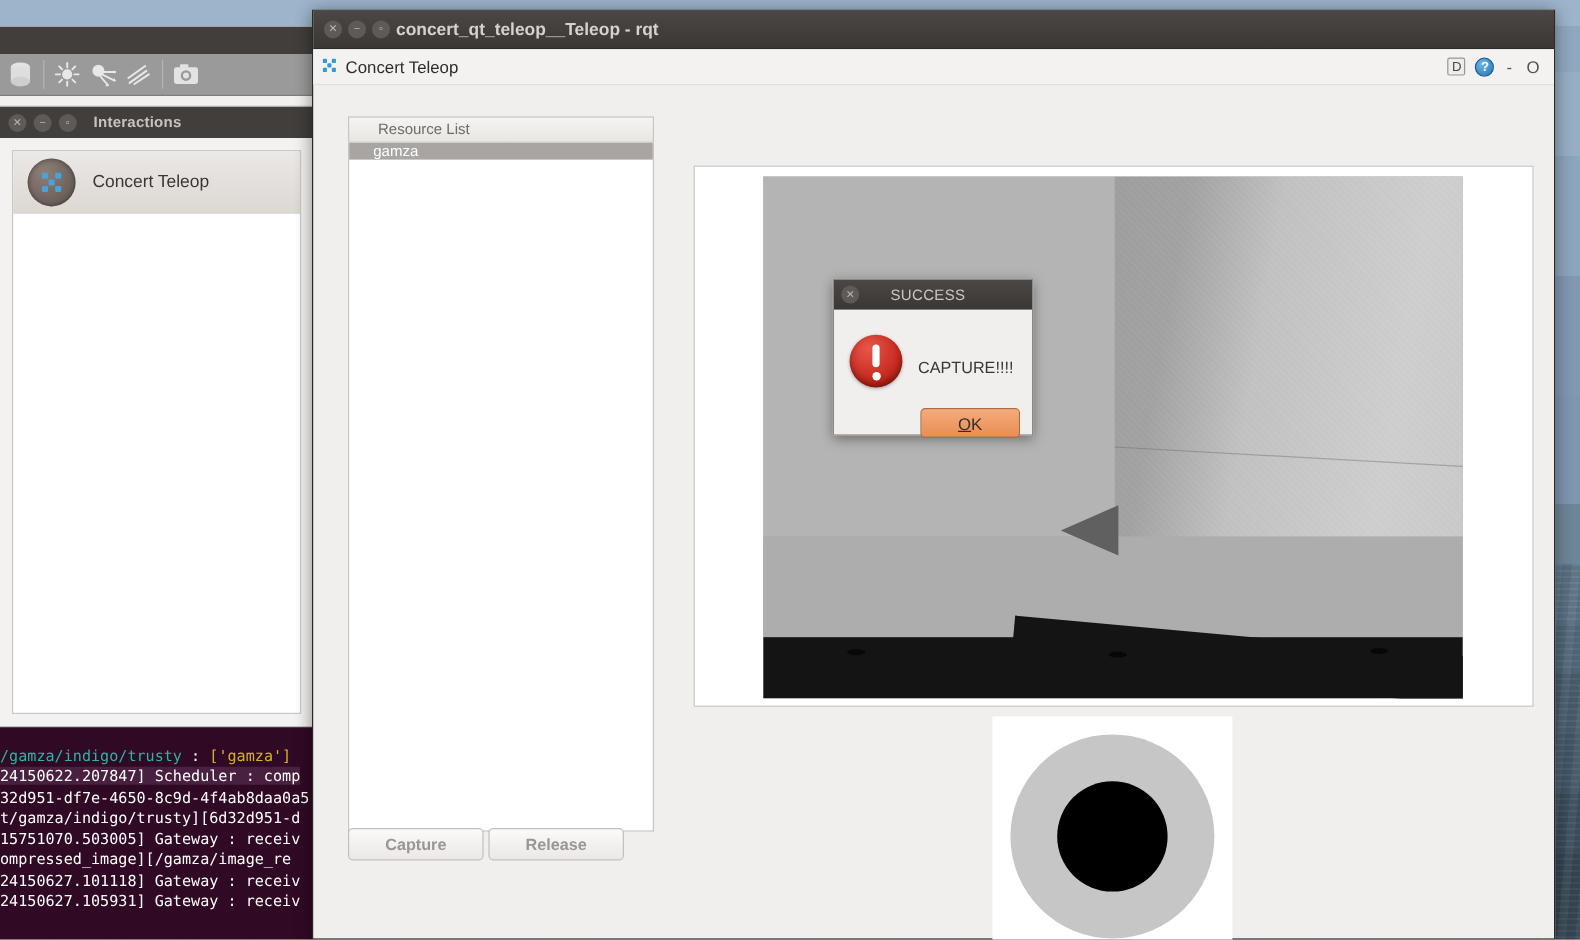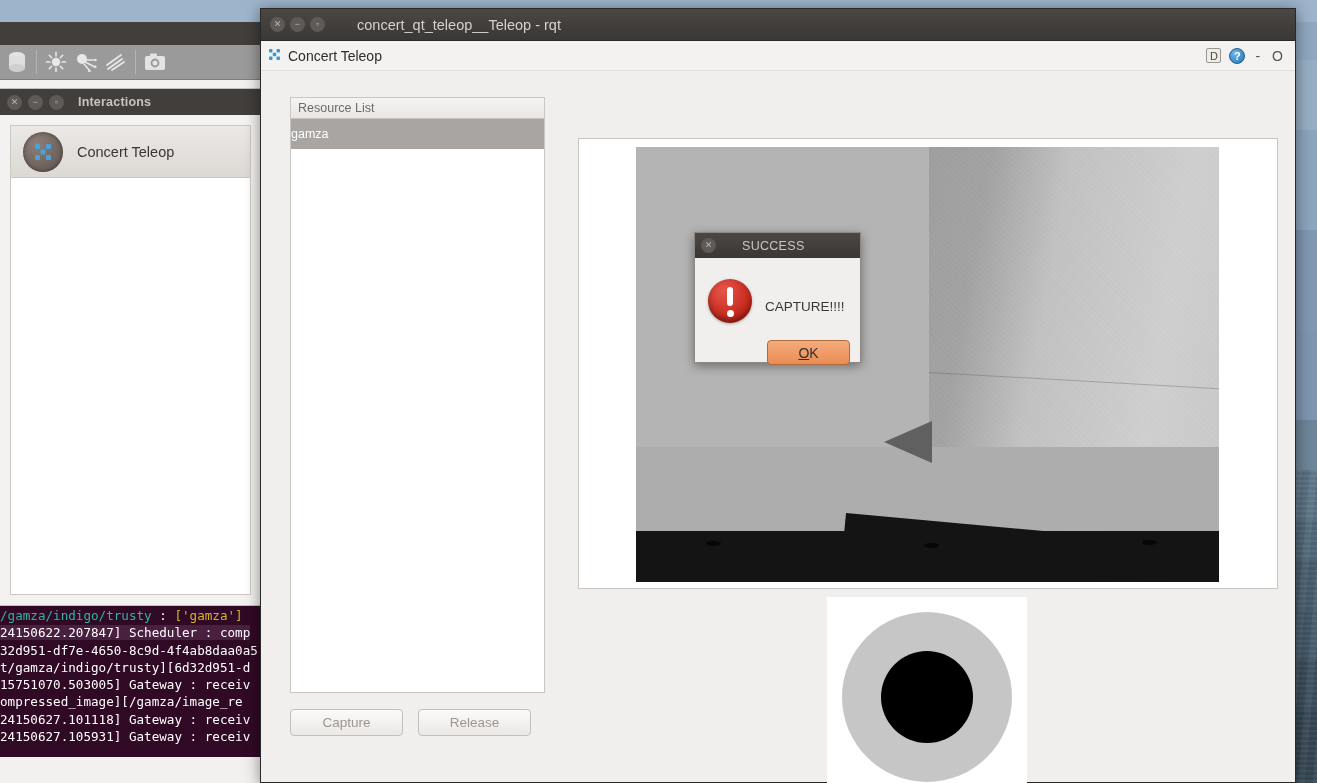--- a/index.html
+++ b/index.html
@@ -89,25 +89,25 @@
   .ros-icon{
     width:40px;height:40px;border-radius:50%;
     background:radial-gradient(circle at 35% 30%, #8d7f78, #6b5f59 70%, #564c47);
     display:flex;align-items:center;justify-content:center;
     box-shadow:inset 0 0 4px rgba(0,0,0,.45);
   }
   .interaction-label{ font-size:14.5px;color:#3a3632; }
 
   
   #terminal{
-    position:absolute;left:0;top:606px;width:262px;height:151px;
+    position:absolute;left:0;top:606px;width:262px;height:177px;
     background:#300a24; overflow:hidden;
     font-family:"DejaVu Sans Mono", monospace;
     font-size:12.6px; line-height:17.3px;
-    padding-top:1px;
+    padding-top:15px;
   }
   .tline{ white-space:pre; color:#ffffff; padding-left:0px; }
   .t-cyan{ color:#2eb3a5; }
   .t-yellow{ color:#d4b325; }
   .t-white{ color:#ffffff; }
   .t-hl{ background:#4a2040; }
 
   
   #rqt-window{
     position:absolute; left:260px; top:8px; width:1036px; height:775px;
@@ -115,21 +115,21 @@
     border:1px solid #2b2927;
     box-shadow:0 2px 14px rgba(0,0,0,.45);
   }
   #rqt-titlebar{
     height:32px;
     background:linear-gradient(to bottom,#4a4744,#3a3734);
     display:flex;align-items:center;padding-left:9px;gap:5px;
     border-bottom:1px solid #2b2927;
   }
   #rqt-title{
-    color:#d5d2cf;font-size:14.5px;font-weight:normal;margin-left:27px;
+    color:#d5d2cf;font-size:14.5px;font-weight:bold;margin-left:0;
   }
   #rqt-header{
     height:30px;background:#f4f2f0;
     display:flex;align-items:center;padding:0 10px 0 6px;
     border-bottom:1px solid #e2dfdc;
   }
   #rqt-header-left{ display:flex;align-items:center;gap:6px; flex:1; }
   #plugin-title{ font-size:14px;color:#2f2c29; }
   #rqt-header-right{ display:flex;align-items:center;gap:8px; }
   .hdr-btn-d{
@@ -149,33 +149,33 @@
   #rqt-content{ position:relative;height:calc(100% - 62px); }
 
   
   #resource-panel{
     position:absolute;left:29px;top:26px;width:255px;height:596px;
     display:flex;flex-direction:column;
   }
   #resource-header{
     height:22px;background:linear-gradient(to bottom,#f6f4f2,#e8e5e2);
     border:1px solid #c9c5c1;
-    display:flex;align-items:center;padding-left:7px;
+    display:flex;align-items:center;padding-left:24px;
     color:#6f6b67;font-size:12.5px;
   }
   #resource-listbox{
     flex:1;background:#fff;border:1px solid #c9c5c1;border-top:none;
   }
   .resource-item{
-    height:30px;background:#a8a5a2;color:#fff;
-    font-size:12.5px;display:flex;align-items:center;
+    height:14px;background:#a8a5a2;color:#fff;
+    font-size:12.5px;display:flex;align-items:center;padding-left:20px;
   }
   #resource-buttons{
-    position:absolute;left:29px;top:638px;width:255px;
-    display:flex;gap:15px;
+    position:absolute;left:29px;top:619px;width:255px;
+    display:flex;gap:4px;font-weight:bold;
   }
   .qbtn{
     width:113px;height:27px;
     background:linear-gradient(to bottom,#fbfafa,#ebe8e5);
     border:1px solid #c3bfbb;border-radius:4px;
     color:#9b9691;font-size:13.5px;
     display:flex;align-items:center;justify-content:center;
   }
 
   

